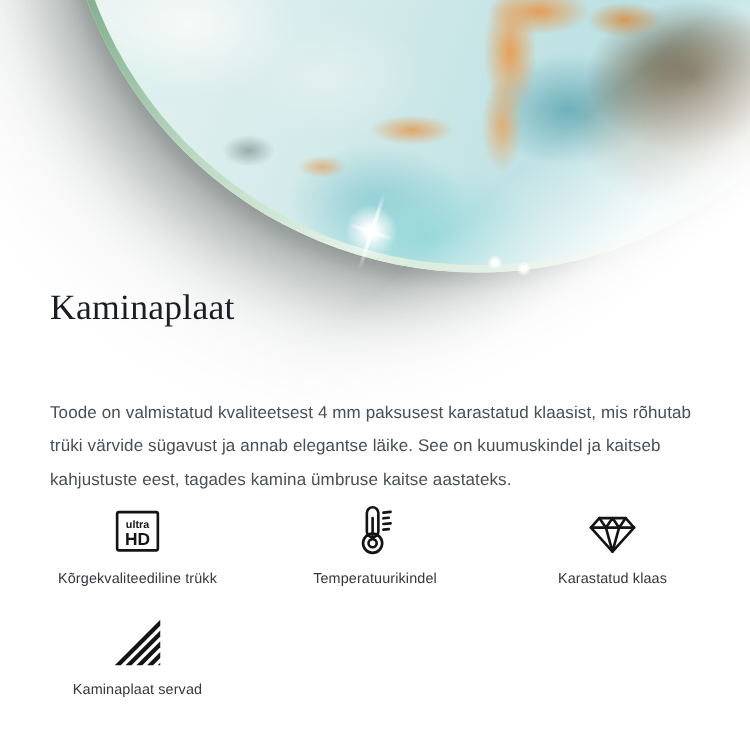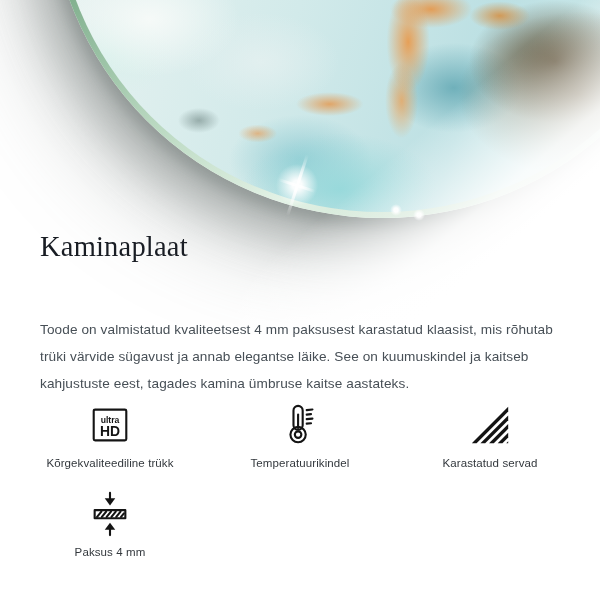--- a/index.html
+++ b/index.html
@@ -127,47 +127,40 @@
           <line x1="31" y1="8.5" x2="37" y2="7.8"></line>
           <line x1="31" y1="13.2" x2="35.5" y2="12.7"></line>
           <line x1="31" y1="17.9" x2="37" y2="17.4"></line>
           <line x1="31" y1="22.6" x2="35.5" y2="22.2"></line>
         </g>
       </svg>
       <div class="feature-label">Temperatuurikindel</div>
     </div>
 
 
+    <div class="feature">
+      <svg viewBox="0 0 48 48">
+        <g class="ic" stroke-width="2">
+          <path d="M13 13 H35 L42 21 L24 41 L6 21 Z"></path>
+          <path d="M6 21 H42"></path>
+          <path d="M13 13 L18.5 21 L24 13 L29.5 21 L35 13"></path>
+          <path d="M18.5 21 L24 41 L29.5 21"></path>
+        </g>
+      </svg>
+      <div class="feature-label">Karastatud klaas</div>
+    </div>
 
     <div class="feature">
       <svg viewBox="0 0 48 48">
         <g class="ic-fill">
           <polygon points="5,43 43,5 43,10 10,43"></polygon>
           <polygon points="14,43 43,14 43,19 19,43"></polygon>
           <polygon points="23,43 43,23 43,28 28,43"></polygon>
           <polygon points="32,43 43,32 43,37 37,43"></polygon>
           <polygon points="41,43 43,41 43,43"></polygon>
         </g>
       </svg>
-      <div class="feature-label">Karastatud servad</div>
+      <div class="feature-label">Kaminaplaat servad</div>
     </div>
 
-    <div class="feature">
-      <svg viewBox="0 0 48 48">
-        <rect class="ic" x="8" y="20" width="32" height="8.5" stroke-width="2.2"></rect>
-        <g class="ic" stroke-width="2.6" stroke-linecap="butt">
-          <line x1="10.5" y1="27" x2="15" y2="21.5"></line>
-          <line x1="15.5" y1="27" x2="20" y2="21.5"></line>
-          <line x1="20.5" y1="27" x2="25" y2="21.5"></line>
-          <line x1="25.5" y1="27" x2="30" y2="21.5"></line>
-          <line x1="30.5" y1="27" x2="35" y2="21.5"></line>
-          <line x1="35.5" y1="27" x2="38.5" y2="23.3"></line>
-        </g>
-        <line class="ic" x1="24" y1="2" x2="24" y2="8" stroke-width="2.6"></line>
-        <polygon class="ic-fill" points="18.5,7.5 29.5,7.5 24,15"></polygon>
-        <line class="ic" x1="24" y1="46" x2="24" y2="40" stroke-width="2.6"></line>
-        <polygon class="ic-fill" points="18.5,40.5 29.5,40.5 24,33"></polygon>
-      </svg>
-      <div class="feature-label">Paksus 4 mm</div>
-    </div>
 
   </div>
 </div>
 
 </body></html>

